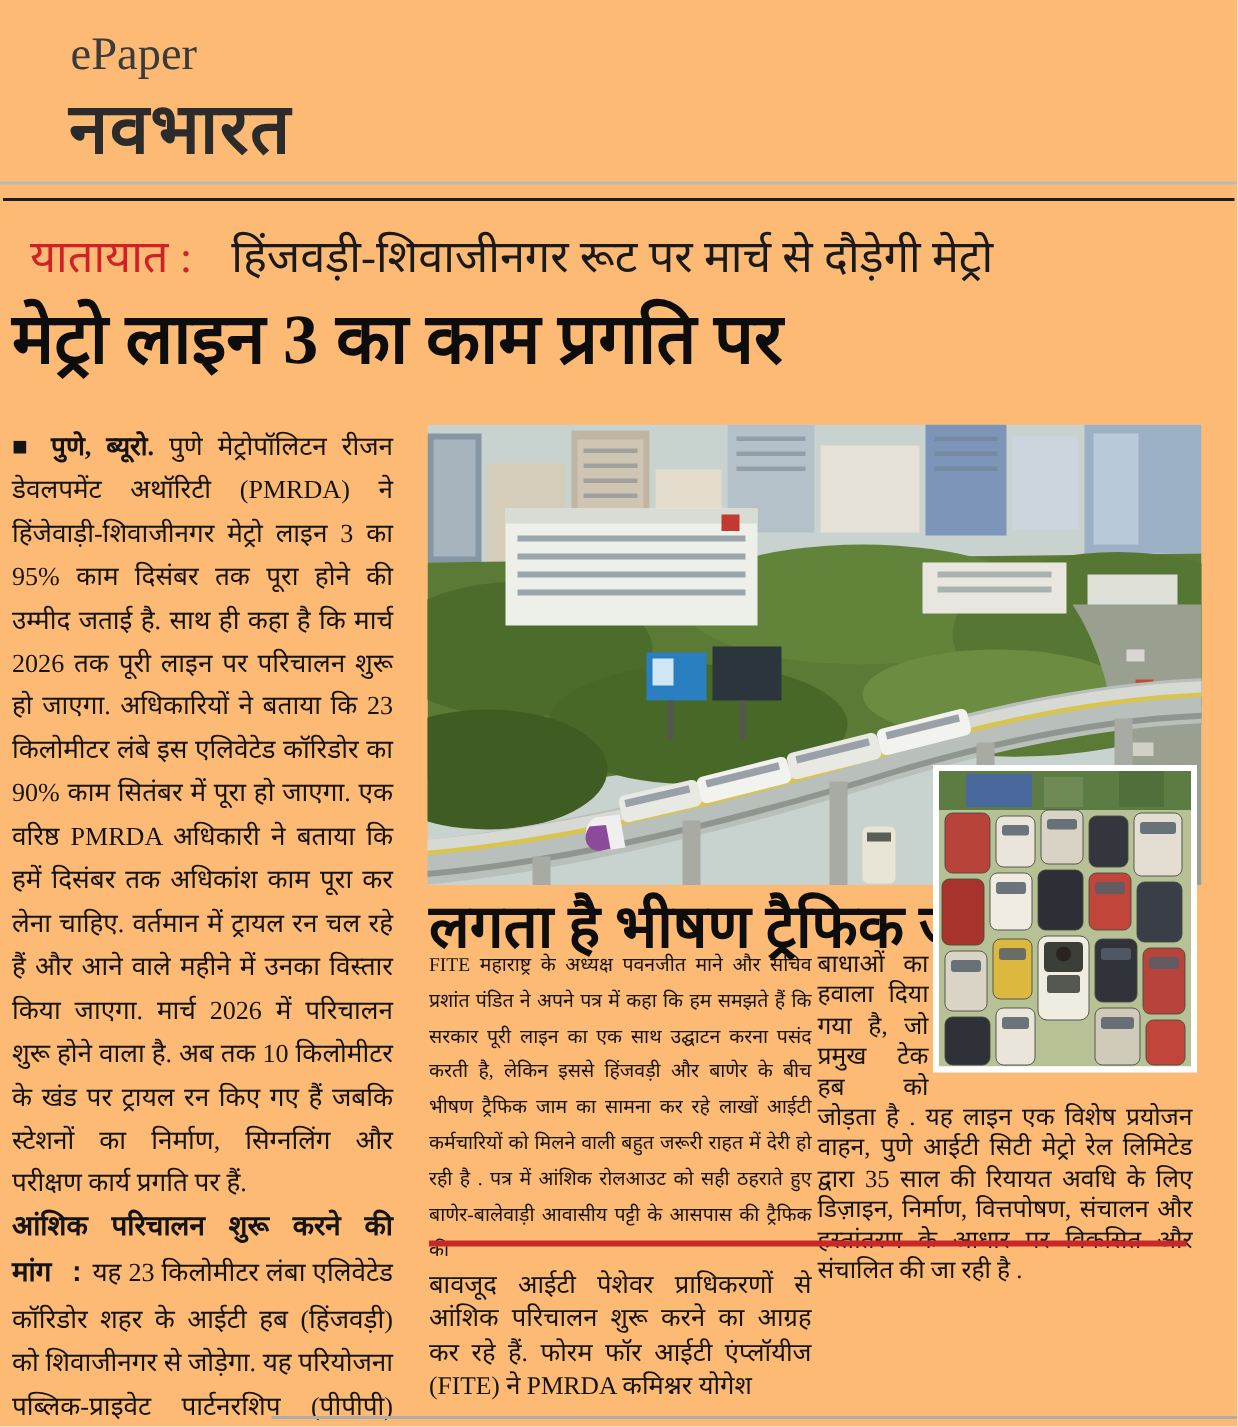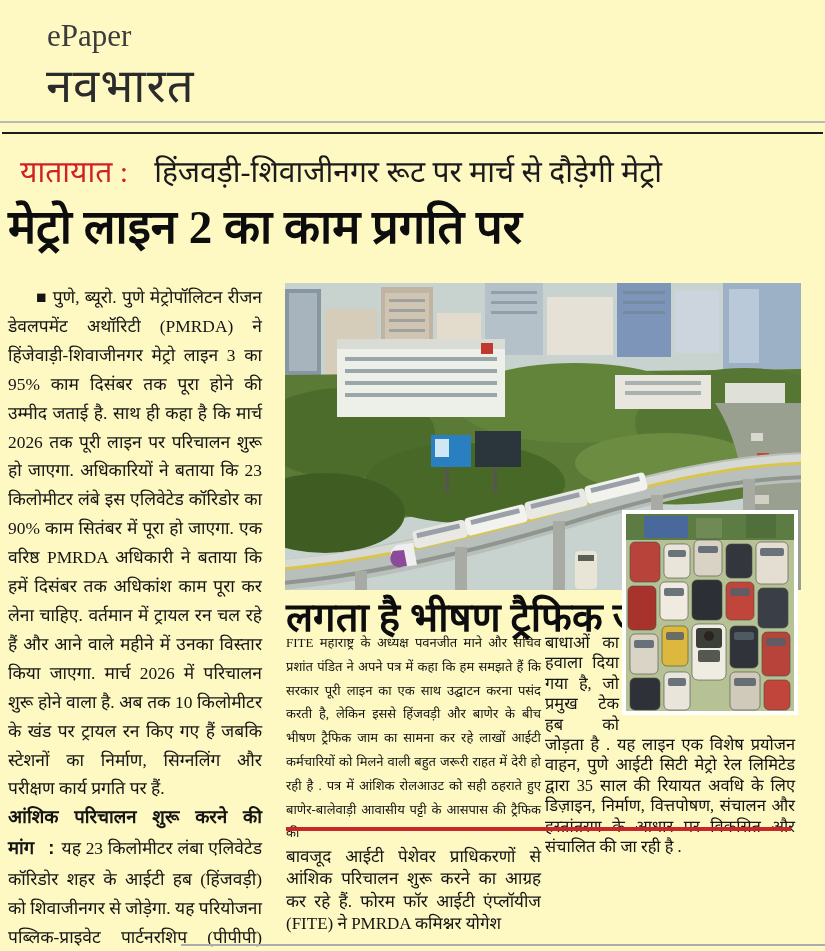--- a/index.html
+++ b/index.html
@@ -1,36 +1,36 @@
 <!DOCTYPE html>
 <html lang="hi"><head>
 <meta charset="utf-8">
 <style>
   html,body{margin:0;padding:0;background:#ffffff;}
-  .page{position:relative;width:825px;height:951px;background:#fef9c3;overflow:hidden;
+  .page{position:relative;width:825px;height:951px;background:#fdba74;overflow:hidden;
         font-family:"Liberation Serif", serif;color:#1a1a1a;}
   
   .epaper{position:absolute;left:47px;top:18px;font-size:31px;color:#3b3b3b;
           font-family:"Liberation Serif", serif;}
-  .masthead{position:absolute;left:46px;top:52px;font-size:47px;font-weight:400;
+  .masthead{position:absolute;left:46px;top:52px;font-size:47px;font-weight:700;
             color:#2b2b2b;letter-spacing:1px;font-family:"Liberation Serif", serif;cursor:pointer;}
   .edition{position:absolute;left:257px;top:74px;font-size:17px;color:#111;
            font-family:"Liberation Sans", sans-serif;}
   .rule-grey-top{position:absolute;left:0;top:121px;width:825px;height:2px;background:#b9b9b9;}
   .rule-black-top{position:absolute;left:2px;top:132px;width:821px;height:2px;background:#1d1d1d;}
   
   .kicker{position:absolute;left:20px;top:152px;width:790px;font-size:30px;line-height:40px;
           white-space:nowrap;}
   .kicker .lbl{color:#d02028;font-weight:normal;margin-right:26px;}
   .headline{position:absolute;left:8px;top:196px;width:810px;font-size:47px;line-height:62px;
             font-weight:bold;color:#0d0d0d;white-space:nowrap;}
   
   .col{position:absolute;text-align:justify;color:#141414;}
   .col-left{left:8px;top:283px;width:254px;font-size:17.4px;line-height:28.9px;}
-  .col-left .byline{font-weight:normal;margin-left:28px;}
+  .col-left .byline{font-weight:bold;}
   .col-left .subhead{font-weight:bold;font-size:18.5px;font-family:Liberation Mono, monospace;}
   .para{margin:0;}
   .caption-head{position:absolute;left:286px;top:588px;width:330px;font-size:40px;
                 font-weight:bold;white-space:nowrap;color:#0d0d0d;}
   .col-mid{left:286px;top:631px;width:255px;font-size:13px;line-height:23.8px;}
   .col-right{left:545px;top:633px;width:250px;font-size:16.4px;line-height:20.4px;}
   .col-right .img-spacer{float:right;width:176px;height:82px;}
   .red-rule{position:absolute;left:286px;top:827px;width:505px;height:4px;background:#c9282a;}
   .col-bmid{left:286px;top:846px;width:255px;font-size:17px;line-height:22.3px;}
   .col-bright{left:545px;top:846px;width:278px;font-size:17px;line-height:22.3px;}
@@ -47,21 +47,21 @@
 <div class="page">
 
   <div class="epaper">ePaper</div>
   <div class="masthead">नवभारत</div>
   <div class="rule-grey-top"></div>
   <div class="rule-black-top"></div>
 
   <div class="kicker">
     <span class="lbl">यातायात :</span><span>हिंजवड़ी-शिवाजीनगर रूट पर मार्च से दौड़ेगी मेट्रो</span>
   </div>
-  <div class="headline">मेट्रो लाइन 2 का काम प्रगति पर</div>
+  <div class="headline">मेट्रो लाइन 3 का काम प्रगति पर</div>
 
   <div class="col col-left">
     <p class="para"><span class="byline">■ पुणे, ब्यूरो.</span> <span>पुणे मेट्रोपॉलिटन रीजन डेवलपमेंट अथॉरिटी (PMRDA) ने हिंजेवाड़ी-शिवाजीनगर मेट्रो लाइन 3 का 95% काम दिसंबर तक पूरा होने की उम्मीद जताई है. साथ ही कहा है कि मार्च 2026 तक पूरी लाइन पर परिचालन शुरू हो जाएगा. अधिकारियों ने बताया कि 23 किलोमीटर लंबे इस एलिवेटेड कॉरिडोर का 90% काम सितंबर में पूरा हो जाएगा. एक वरिष्ठ PMRDA अधिकारी ने बताया कि हमें दिसंबर तक अधिकांश काम पूरा कर लेना चाहिए. वर्तमान में ट्रायल रन चल रहे हैं और आने वाले महीने में उनका विस्तार किया जाएगा. मार्च 2026 में परिचालन शुरू होने वाला है. अब तक 10 किलोमीटर के खंड पर ट्रायल रन किए गए हैं जबकि स्टेशनों का निर्माण, सिग्नलिंग और परीक्षण कार्य प्रगति पर हैं.</span></p>
     <p class="para"><span class="subhead">आंशिक परिचालन शुरू करने की मांग :</span> <span>यह 23 किलोमीटर लंबा एलिवेटेड कॉरिडोर शहर के आईटी हब (हिंजवड़ी) को शिवाजीनगर से जोड़ेगा. यह परियोजना पब्लिक-प्राइवेट पार्टनरशिप (पीपीपी) मॉडल के तहत टाटा समूह की TRIL अर्बन ट्रांसपोर्ट प्राइवेट लिमिटेड (TUTPL) और सीमेंस प्रोजेक्ट वेंचर्स GmbH के एक कंसोर्टियम द्वारा निष्पादित की जा रही है. ट्रायल रन में प्रगति के</span></p>
   </div>
 
   <div class="photo-metro">
     <svg viewBox="0 0 516 307" width="516" height="307">
       <rect width="516" height="307" fill="#c8d2cf"></rect>
 

